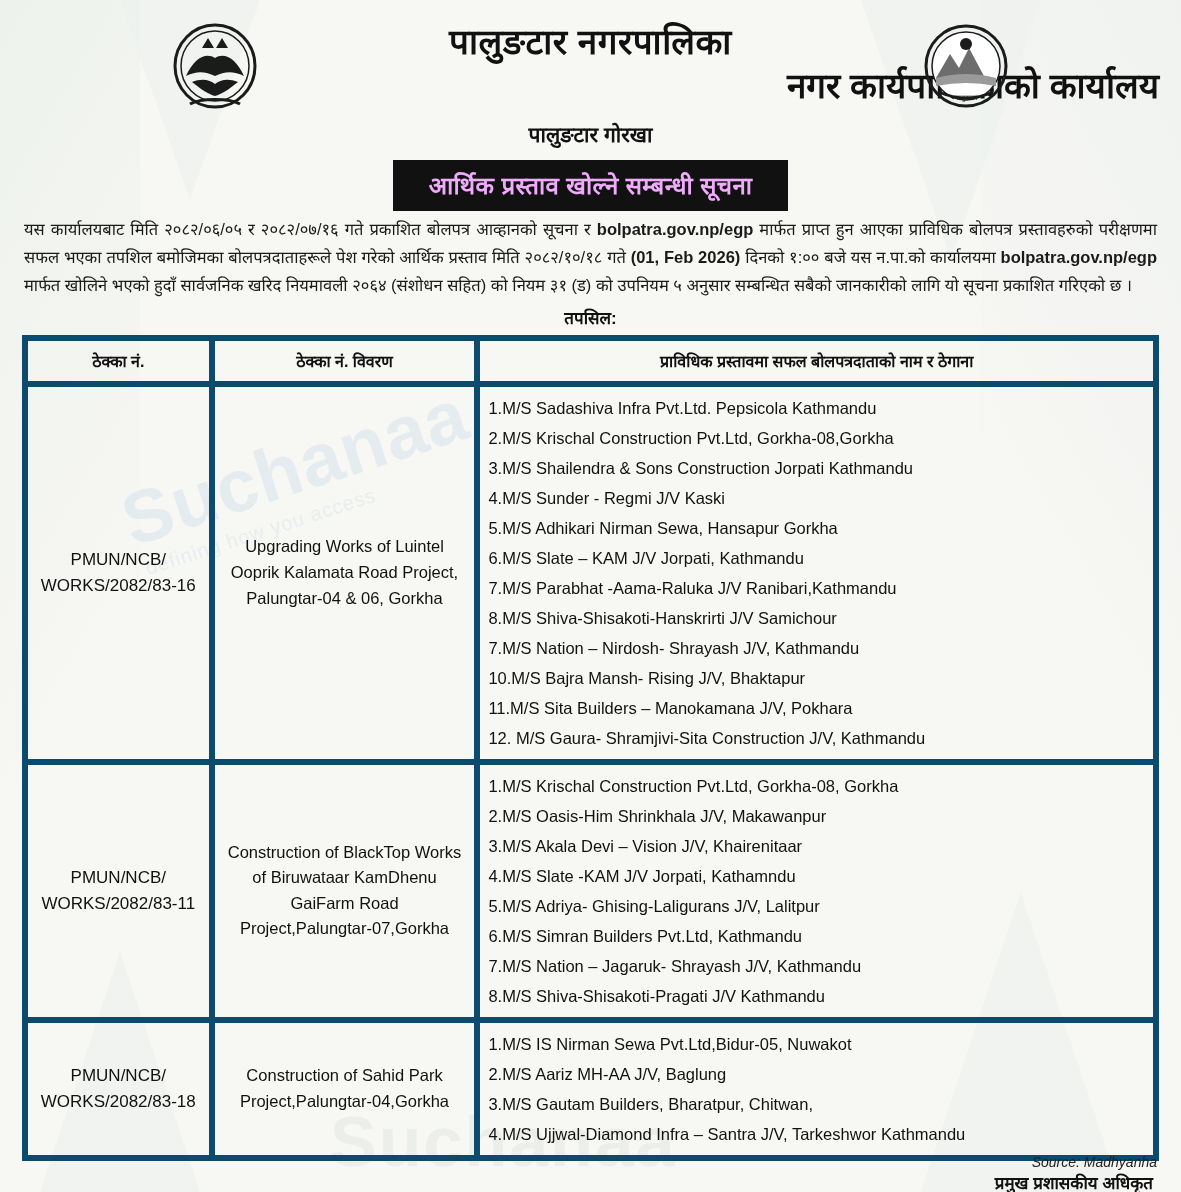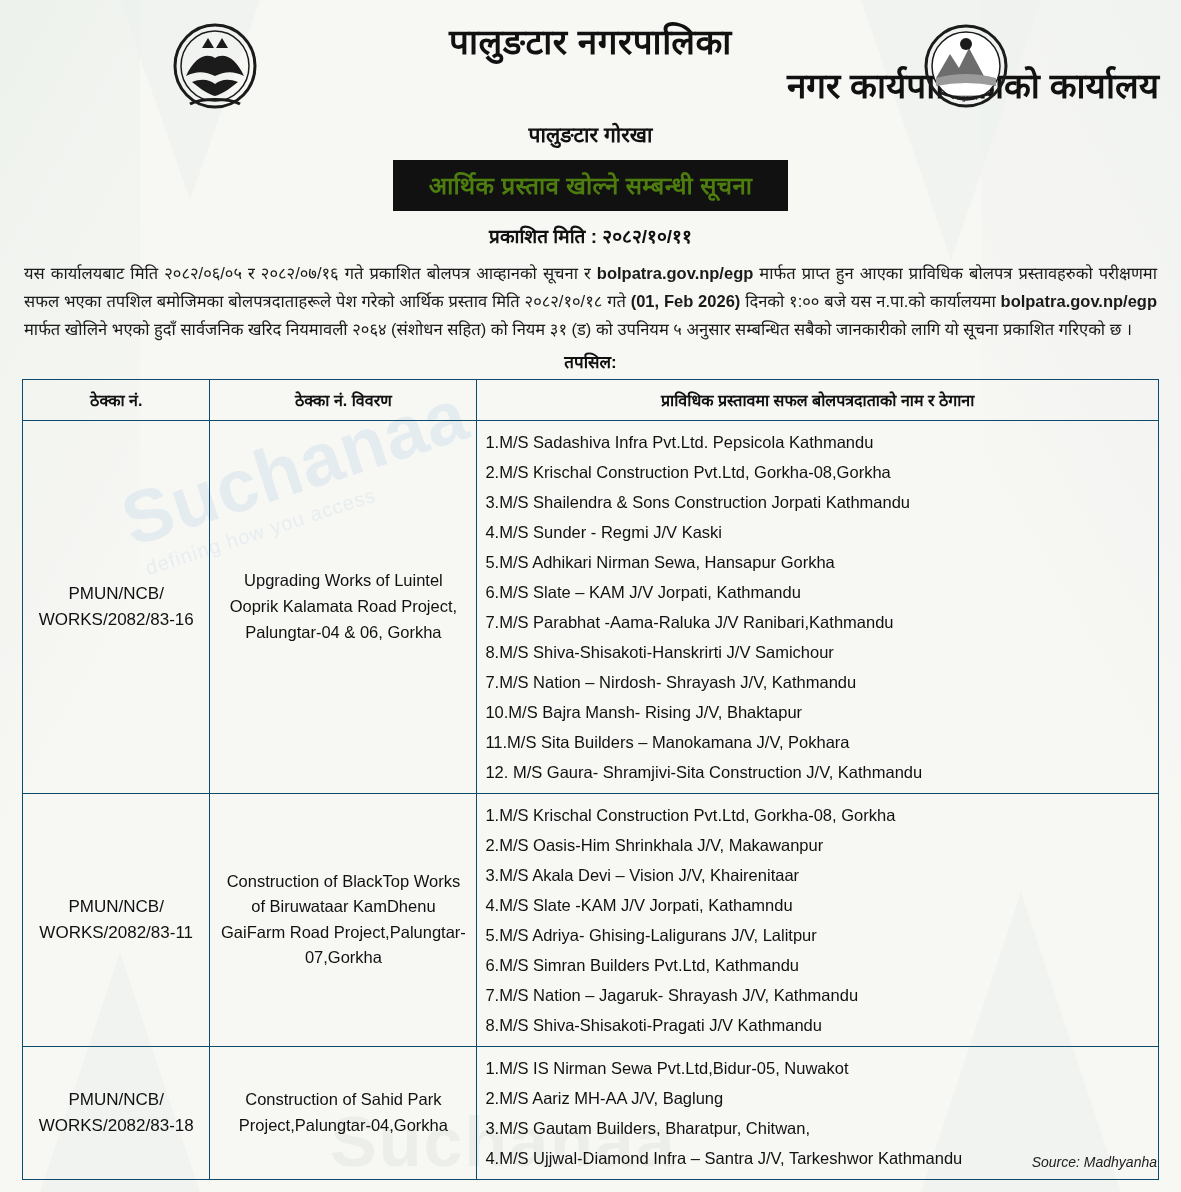--- a/index.html
+++ b/index.html
@@ -83,21 +83,21 @@
   }
   .org-line3 {
     font-size: 21px;
     font-weight: bold;
     margin-top: 12px;
     color: #111;
   }
   .title-bar {
     display: inline-block;
     background: #111;
-    color: #4d7c0f;
+    color: #f0abfc;
     font-size: 24px;
     font-weight: bold;
     padding: 8px 36px 10px 36px;
     margin-top: 12px;
     letter-spacing: .4px;
   }
   .pub-date {
     font-size: 19px;
     font-weight: bold;
     margin-top: 12px;
@@ -121,21 +121,21 @@
   }
 
   
   table.notice {
     width: 100%;
     border-collapse: collapse;
     background: transparent;
     table-layout: fixed;
   }
   table.notice th, table.notice td {
-    border: 1px solid #0c4a6e;
+    border: 6px solid #0c4a6e;
     vertical-align: middle;
     padding: 6px 8px;
   }
   table.notice th {
     font-size: 16px;
     font-weight: bold;
     text-align: center;
     padding: 9px 6px;
   }
   col.c1 { width: 16.5%; }
@@ -265,21 +265,20 @@
           <text x="43" y="80" font-size="7" text-anchor="middle" fill="#1b1b1b" font-family="Liberation Sans, sans-serif">पालुङटार</text>
         </svg>
       </div>
 
       <div class="org-line1">पालुङटार नगरपालिका</div>
       <div class="org-line2">नगर कार्यपालिकाको कार्यालय</div>
       <div class="org-line3">पालुङटार गोरखा</div>
 
       <div class="title-bar">आर्थिक प्रस्ताव खोल्ने सम्बन्धी सूचना</div>
 
-      <div class="pub-date">प्रकाशित मिति : २०८२/१०/११</div>
     </div>
 
     <div class="para">
       <span>यस कार्यालयबाट मिति २०८२/०६/०५ र २०८२/०७/१६ गते प्रकाशित बोलपत्र आव्हानको सूचना र </span><b>bolpatra.gov.np/egp</b><span> मार्फत प्राप्त हुन आएका प्राविधिक बोलपत्र प्रस्तावहरुको परीक्षणमा सफल भएका तपशिल बमोजिमका बोलपत्रदाताहरूले पेश गरेको आर्थिक प्रस्ताव मिति २०८२/१०/१८ गते </span><b>(01, Feb 2026)</b><span> दिनको १:०० बजे यस न.पा.को कार्यालयमा </span><b>bolpatra.gov.np/egp</b><span> मार्फत खोलिने भएको हुदाँ सार्वजनिक खरिद नियमावली २०६४ (संशोधन सहित) को नियम ३१ (ड) को उपनियम ५ अनुसार सम्बन्धित सबैको जानकारीको लागि यो सूचना प्रकाशित गरिएको छ ।</span>
     </div>
 
     <div class="tapsil">तपसिल:</div>
 
     <table class="notice">
       <colgroup>

